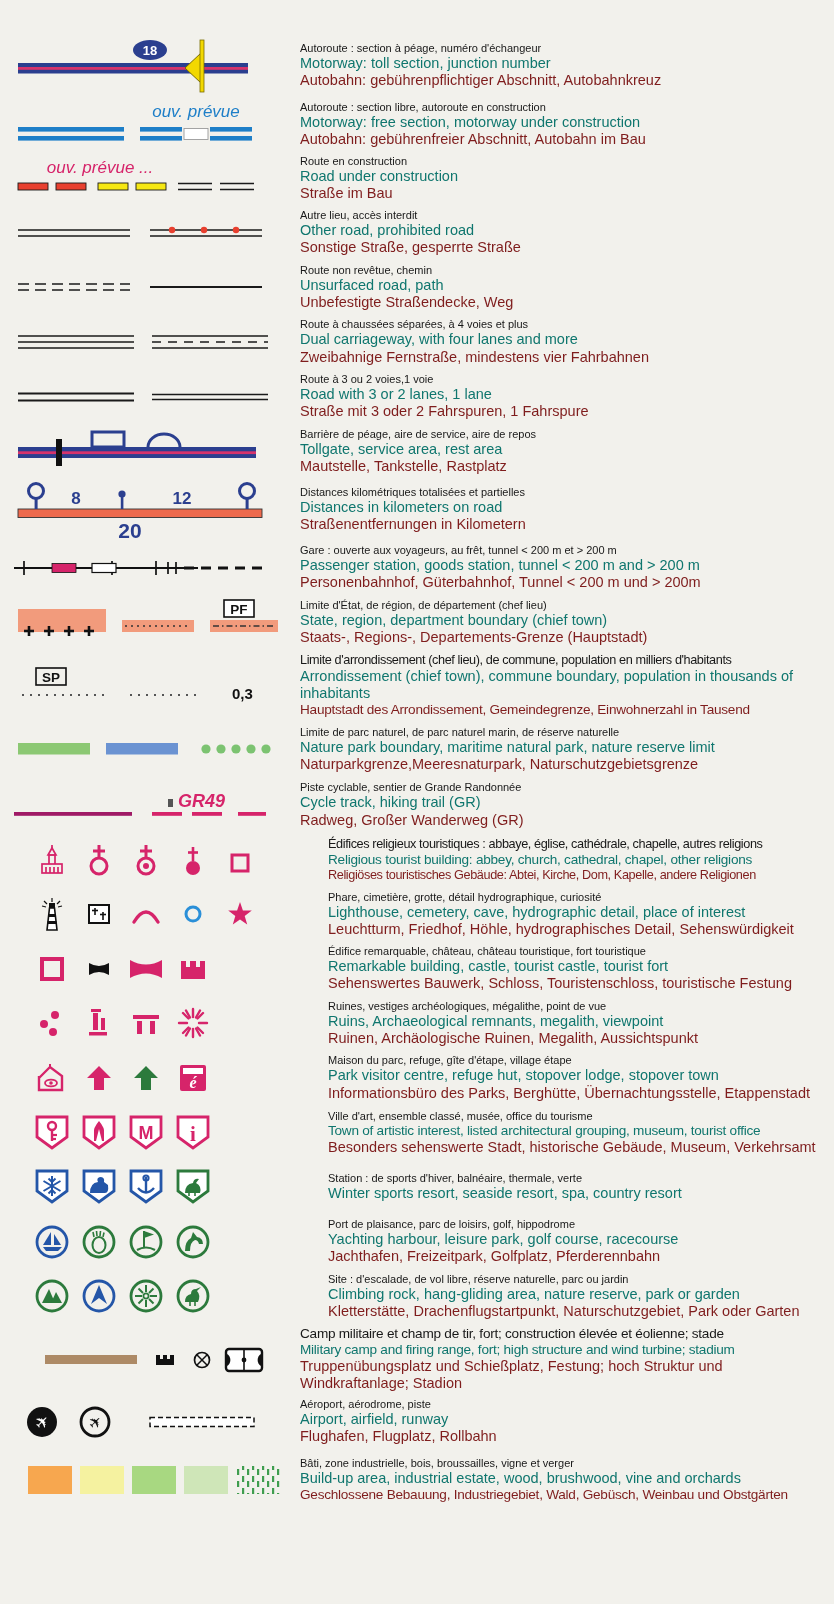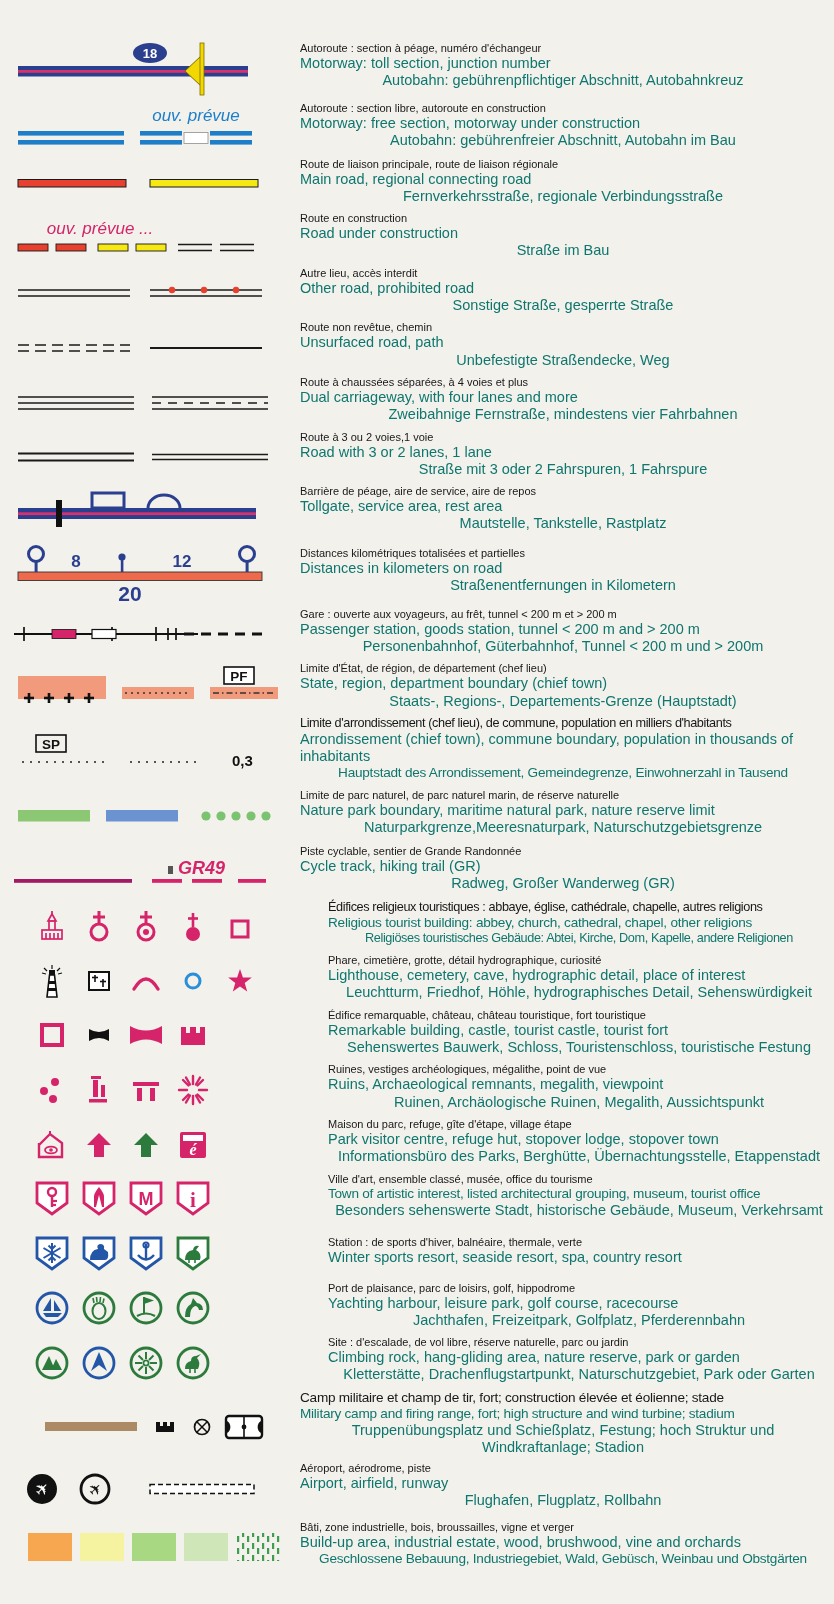--- a/index.html
+++ b/index.html
@@ -9,26 +9,26 @@
     font-family:"Liberation Sans", sans-serif;
     overflow:hidden;
   }
   .legend{padding:34px 0 0 0;}
   .row{display:flex;align-items:center;min-height:54.6px;}
   .row.h64{min-height:64px}
   .row.h53{min-height:53px}
   .row.h57{min-height:57px}
   .row.h71{min-height:71px}
   .row.h62{min-height:62px}
-  .sym{flex:0 0 300px;width:300px;display:flex;align-items:center;position:relative;margin-top:6px;}
+  .sym{flex:0 0 300px;width:300px;display:flex;align-items:center;position:relative;}
   .sym svg{display:block}
   .txt{flex:1;padding-right:4px;max-width:526px;}
   .fr{color:#181818;font-size:11px;line-height:1.18;}
   .en{color:#0f766e;font-size:14.5px;line-height:1.18;}
-  .de{color:#0f766e;font-size:14.5px;line-height:1.18;text-align:center;}
+  .de{color:#7f1d1d;font-size:14.5px;line-height:1.18;}
   .c1{font-size:13.6px;letter-spacing:-0.25px;}
   .c2{font-size:12.7px;letter-spacing:-0.4px;}
   .icon-cell{width:47px;display:flex;justify-content:center;align-items:center;}
   .iconrow{display:flex;align-items:center;padding-left:28px;width:272px;}
 </style>
 </head>
 <body>
 
 <div class="legend">
 
@@ -62,33 +62,20 @@
         <rect x="184" y="28.5" width="24" height="11" fill="#ffffff" stroke="#9a9a9a" stroke-width="0.9"></rect>
       </svg>
     </div>
     <div class="txt">
       <div class="fr">Autoroute : section libre, autoroute en construction</div>
       <div class="en">Motorway: free section, motorway under construction</div>
       <div class="de">Autobahn: gebührenfreier Abschnitt, Autobahn im Bau</div>
     </div>
   </div>
 
-  <div class="row">
-    <div class="sym">
-      <svg width="290" height="16" viewBox="0 0 290 16">
-        <rect x="18" y="3.5" width="108" height="7.5" fill="#e8402f" stroke="#1a1a1a" stroke-width="1"></rect>
-        <rect x="150" y="3.5" width="108" height="7.5" fill="#f6e813" stroke="#1a1a1a" stroke-width="1"></rect>
-      </svg>
-    </div>
-    <div class="txt">
-      <div class="fr">Route de liaison principale, route de liaison régionale</div>
-      <div class="en">Main road, regional connecting road</div>
-      <div class="de">Fernverkehrsstraße, regionale Verbindungsstraße</div>
-    </div>
-  </div>
 
   <div class="row">
     <div class="sym">
       <svg width="290" height="44" viewBox="0 0 290 44">
         <text x="100" y="17" text-anchor="middle" font-size="17" font-style="italic" fill="#d6246a">ouv. prévue ...</text>
         <rect x="18" y="27" width="30" height="7" fill="#e8402f" stroke="#1a1a1a" stroke-width="0.9"></rect>
         <rect x="56" y="27" width="30" height="7" fill="#e8402f" stroke="#1a1a1a" stroke-width="0.9"></rect>
         <rect x="98" y="27" width="30" height="7" fill="#f6e813" stroke="#1a1a1a" stroke-width="0.9"></rect>
         <rect x="136" y="27" width="30" height="7" fill="#f6e813" stroke="#1a1a1a" stroke-width="0.9"></rect>
         <g stroke="#1a1a1a" stroke-width="1.5">

